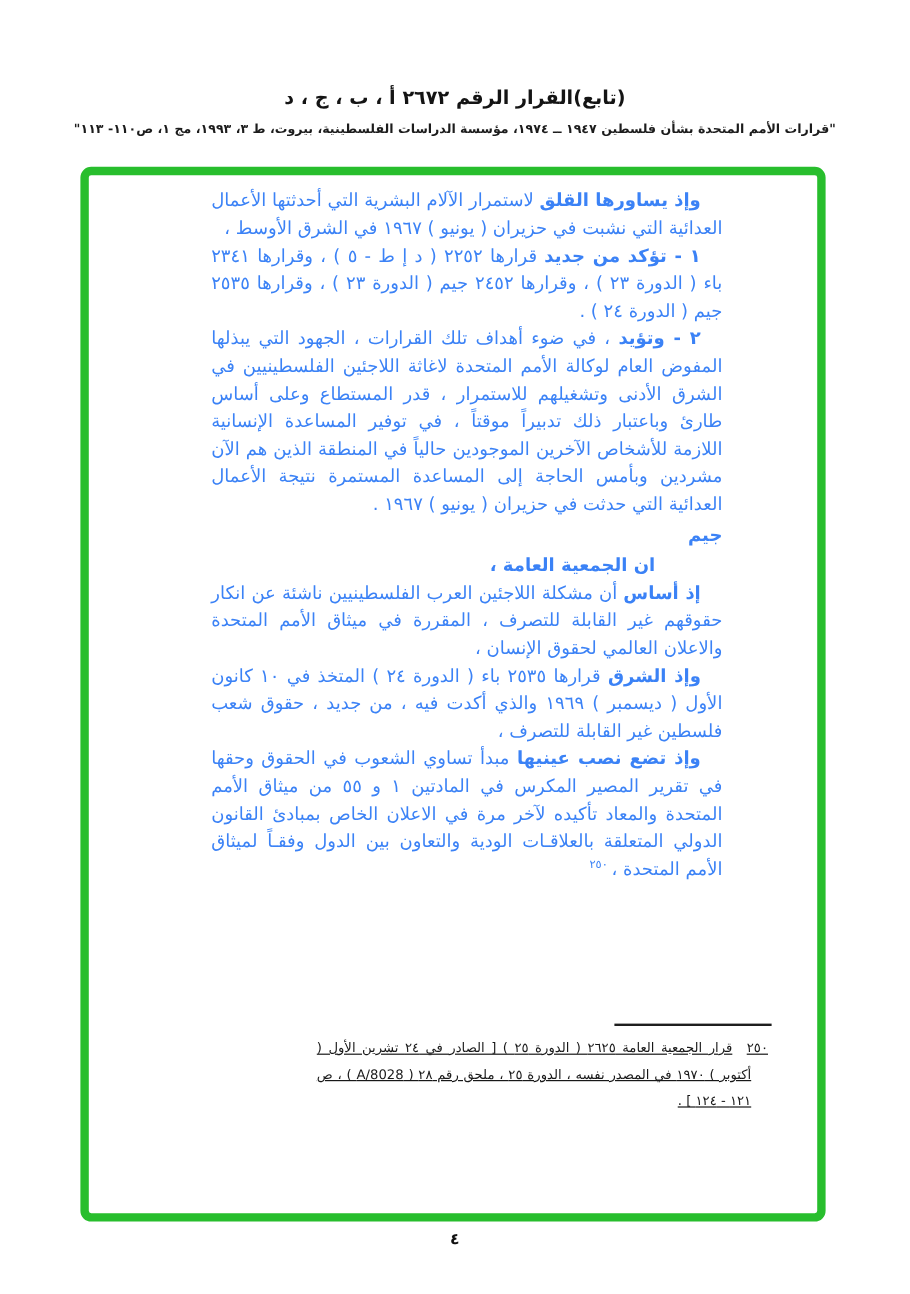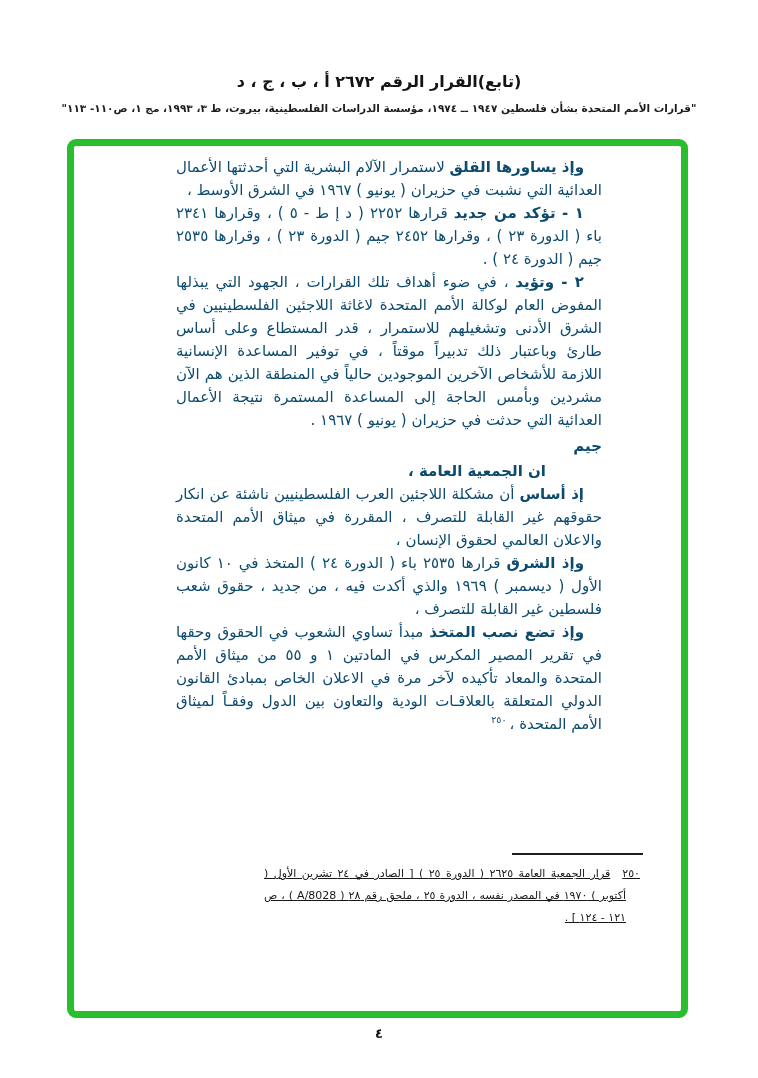--- a/index.html
+++ b/index.html
@@ -34,21 +34,21 @@
     background:transparent;
     pointer-events:none;
   }
   .document-body {
     position:absolute; top:156px; right:156px;
     width:426px;
     direction:rtl;
     text-align:justify;
     font-size:15px;
     line-height:23px;
-    color:#0c4a6e;
+    color:#3b82f6;
   }
   .document-body p.para {
     text-indent:18px;
     margin:0;
   }
   .document-body p.indent-large { text-indent:56px; }
   .document-body b { font-weight:bold; }
   .section-heading {
     font-weight:bold;
     margin:3px 0 2px 0;
@@ -95,21 +95,21 @@
   <div class="highlight-border"></div>
 
   <div class="document-body">
       <p class="para"><b>وإذ يساورها القلق</b> لاستمرار الآلام البشرية التي أحدثتها الأعمال العدائية التي نشبت في حزيران ( يونيو ) ١٩٦٧ في الشرق الأوسط ،</p>
       <p class="para"><b>١ - تؤكد من جديد</b> قرارها ٢٢٥٢ ( د إ ط - ٥ ) ، وقرارها ٢٣٤١ باء ( الدورة ٢٣ ) ، وقرارها ٢٤٥٢ جيم ( الدورة ٢٣ ) ، وقرارها ٢٥٣٥ جيم ( الدورة ٢٤ ) .</p>
       <p class="para"><b>٢ - وتؤيد</b> ، في ضوء أهداف تلك القرارات ، الجهود التي يبذلها المفوض العام لوكالة الأمم المتحدة لاغاثة اللاجئين الفلسطينيين في الشرق الأدنى وتشغيلهم للاستمرار ، قدر المستطاع وعلى أساس طارئ وباعتبار ذلك تدبيراً موقتاً ، في توفير المساعدة الإنسانية اللازمة للأشخاص الآخرين الموجودين حالياً في المنطقة الذين هم الآن مشردين وبأمس الحاجة إلى المساعدة المستمرة نتيجة الأعمال العدائية التي حدثت في حزيران ( يونيو ) ١٩٦٧ .</p>
       <div class="section-heading">جيم</div>
       <p class="para indent-large"><b>ان الجمعية العامة ،</b></p>
       <p class="para"><b>إذ أساس</b> أن مشكلة اللاجئين العرب الفلسطينيين ناشئة عن انكار حقوقهم غير القابلة للتصرف ، المقررة في ميثاق الأمم المتحدة والاعلان العالمي لحقوق الإنسان ،</p>
       <p class="para"><b>وإذ الشرق</b> قرارها ٢٥٣٥ باء ( الدورة ٢٤ ) المتخذ في ١٠ كانون الأول ( ديسمبر ) ١٩٦٩ والذي أكدت فيه ، من جديد ، حقوق شعب فلسطين غير القابلة للتصرف ،</p>
-      <p class="para"><b>وإذ تضع نصب المتخذ</b> مبدأ تساوي الشعوب في الحقوق وحقها في تقرير المصير المكرس في المادتين ١ و ٥٥ من ميثاق الأمم المتحدة والمعاد تأكيده لآخر مرة في الاعلان الخاص بمبادئ القانون الدولي المتعلقة بالعلاقـات الودية والتعاون بين الدول وفقـاً لميثاق الأمم المتحدة ،<span class="fn-ref"> ٢٥٠</span></p>
+      <p class="para"><b>وإذ تضع نصب عينيها</b> مبدأ تساوي الشعوب في الحقوق وحقها في تقرير المصير المكرس في المادتين ١ و ٥٥ من ميثاق الأمم المتحدة والمعاد تأكيده لآخر مرة في الاعلان الخاص بمبادئ القانون الدولي المتعلقة بالعلاقـات الودية والتعاون بين الدول وفقـاً لميثاق الأمم المتحدة ،<span class="fn-ref"> ٢٥٠</span></p>
     </div>
 
   <div class="footnote-separator"></div>
 
   <div class="footnote">
     <span class="fn-num">٢٥٠</span><span class="fn-text">قرار الجمعية العامة ٢٦٢٥ ( الدورة ٢٥ ) [ الصادر في ٢٤ تشرين الأول ( أكتوبر ) ١٩٧٠ في المصدر نفسه ، الدورة ٢٥ ، ملحق رقم ٢٨ ( A/8028 ) ، ص ١٢١ - ١٢٤ ] .</span>
   </div>
 
   <div class="page-number">٤</div>
 

